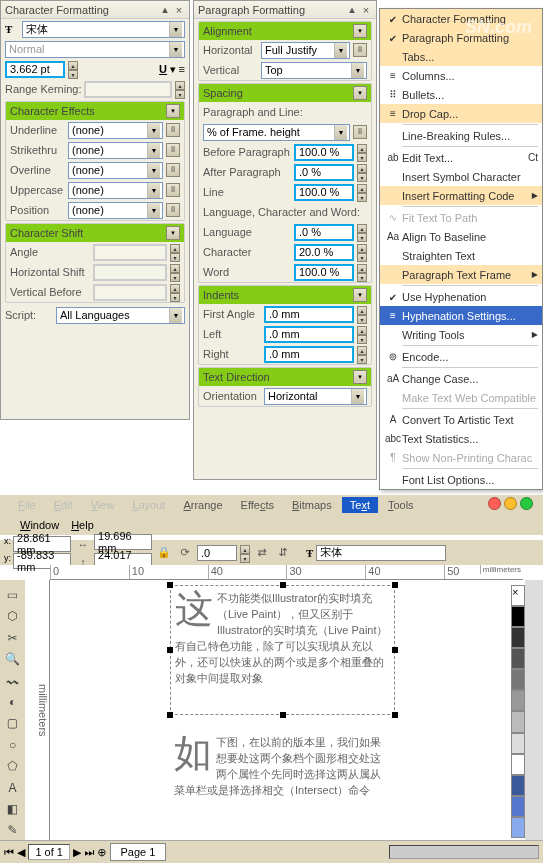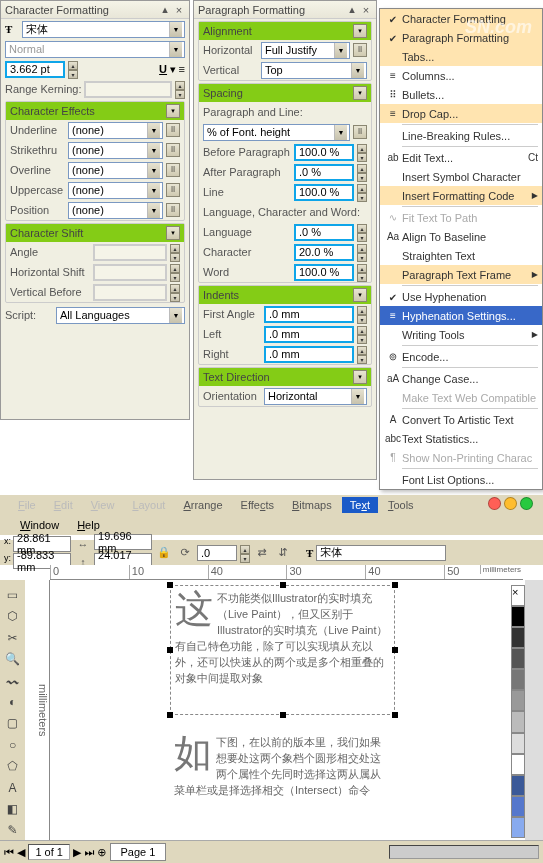--- a/index.html
+++ b/index.html
@@ -28,21 +28,21 @@
 .menu-item.sel{ background:#3868C8; color:#fff; }
 .menu-item.dis{ color:#aaa; }
 .menu-item .mi-icon{ width:18px; font-size:10px; display:flex; justify-content:center;}
 .menu-item .mi-label{ flex:1; white-space:nowrap; overflow:hidden; }
 .menu-sep{ height:1px; background:#ccc; margin:1px 4px 1px 22px; }
 .chk:before{ content:"✔"; font-size:10px; }
 .menubar{ position:absolute; top:495px; left:0; right:0; height:20px; display:flex; align-items:center; padding-left:10px; gap:2px; background:#DFD8BE; }
 .menubar .m{ padding:2px 8px; color:#555;}
 .menubar .m.dis{ color:#bbb;}
 .menubar .m.active{ background:#1a5ac8; color:#fff;}
-.menubar2{ position:absolute; top:515px; left:0; right:0; height:20px; display:flex; align-items:center; padding-left:20px; gap:18px; background:#DFD8BE;}
+.menubar2{ position:absolute; top:515px; left:0; right:0; height:20px; display:flex; align-items:center; padding-left:20px; gap:12px; background:#DFD8BE;}
 .macbtns{ position:absolute; top:497px; right:10px; display:flex; gap:3px;}
 .macbtns div{ width:13px; height:13px; border-radius:50%; border:1px solid rgba(0,0,0,.3);}
 .toolbar{ position:absolute; top:540px; left:0; right:0; height:25px; background:#DFD8BE; display:flex; align-items:center; padding:0 4px; gap:3px;}
 .tb-inp{ border:1px solid #888; background:#fff; height:16px; padding:0 3px; display:flex; align-items:center; font-size:10px;}
 .tb-icon{ width:18px; height:18px; display:flex; align-items:center; justify-content:center; color:#555; font-size:11px;}
 .ruler-h{ position:absolute; top:565px; left:50px; right:20px; height:15px; background:#fff; border-bottom:1px solid #888; display:flex; font-size:8px; color:#666;}
 .ruler-h div{ flex:1; border-left:1px solid #aaa; padding-left:2px;}
 .canvas{ position:absolute; top:580px; left:50px; width:470px; height:260px; background:#fff;}
 .sidebar-l{ position:absolute; top:580px; left:0; width:25px; bottom:23px; background:#DFD8BE; display:flex; flex-direction:column; gap:2px; padding-top:5px; align-items:center;}
 .sidebar-l .tool{ width:20px; height:20px; display:flex; align-items:center; justify-content:center; font-size:12px; color:#444;}
@@ -217,21 +217,21 @@
  <div class="section">
   <div class="section-head">
         <span>Spacing</span>
         <div class="square-btn">▾</div>
       </div>
   <div class="field-row">
         <label>Paragraph and Line:</label>
       </div>
   <div class="field-row">
         <div class="dropdown">
-          <span>% of Font. height</span>
+          <span>% of Frame. height</span>
           <div class="dd-arrow">▼</div>
         </div>
         <div class="square-btn">⠿</div>
       </div>
   <div class="field-row">
         <label style="width:88px">Before Paragraph</label>
         <div class="inp">
           <span>100.0 %</span>
         </div>
         <div class="spin">

